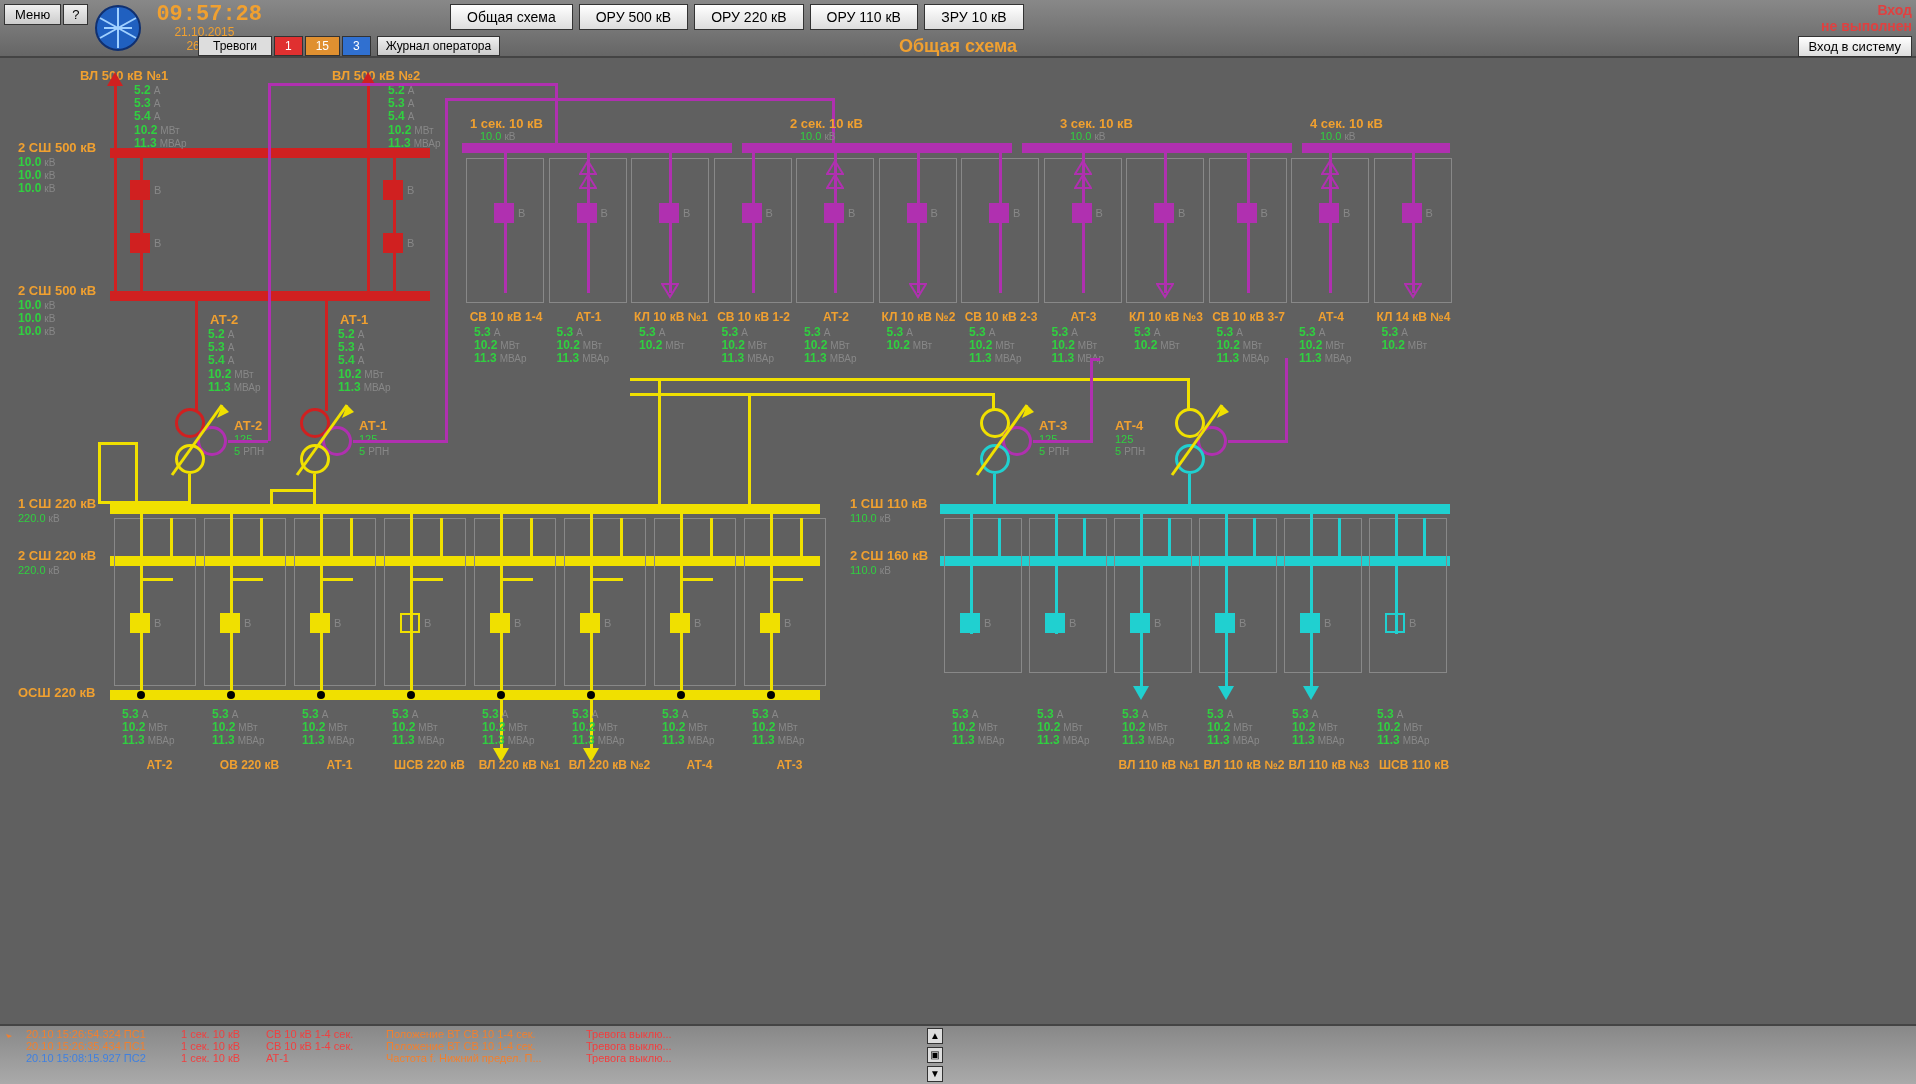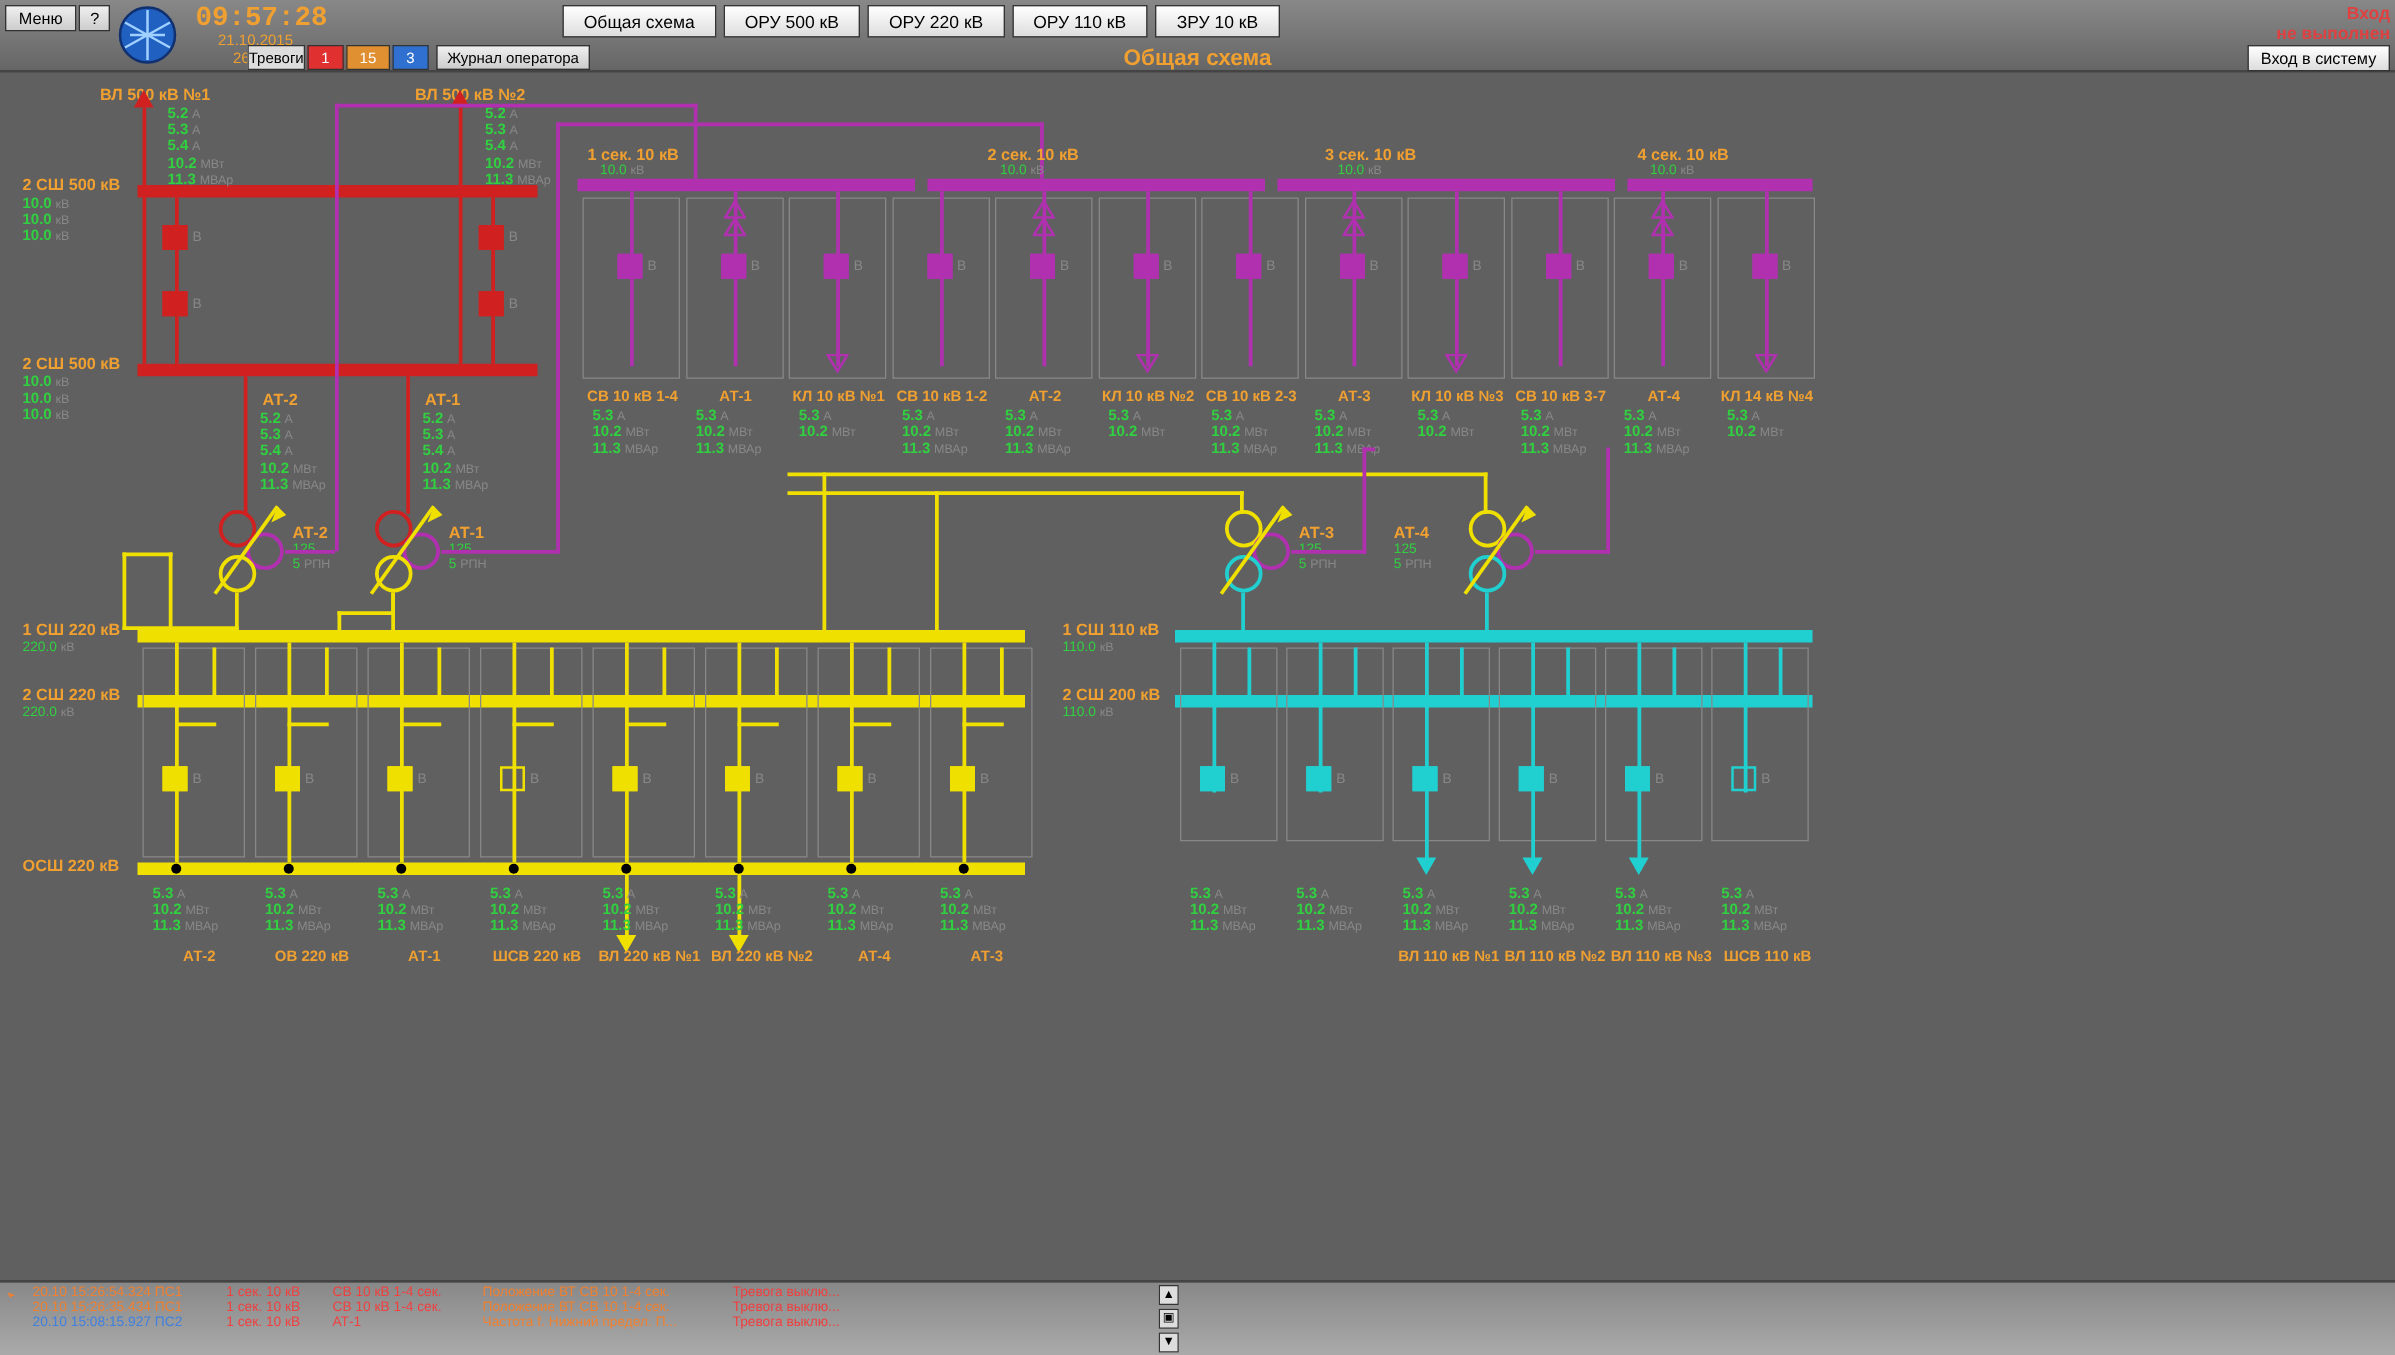--- a/index.html
+++ b/index.html
@@ -10,21 +10,21 @@
 .logo { width: 48px; height: 48px; margin: 2px 6px; }
 .logo svg { width: 100%; height: 100%; }
 .menu-btn, .help-btn { background: linear-gradient(#f0f0f0, #ccc); border: 1px solid #333; color: #000; padding: 2px 10px; font-size: 13px; margin-top: 2px; cursor: pointer; }
 .help-btn { padding: 2px 8px; margin-left: 2px; }
 .clock-block { margin-left: 8px; margin-top: 0; }
 .clock-time { color: #f0a030; font-size: 22px; font-weight: bold; font-family: 'Courier New', monospace; }
 .clock-date { color: #f0a030; font-size: 12px; margin-left: 18px; margin-top: -2px; }
 .clock-temp { color: #f0a030; font-size: 12px; margin-left: 30px; margin-top: 0; }
 
 .alarm-row { position: absolute; left: 198px; top: 36px; display: flex; align-items: center; gap: 2px; }
-.alarm-label { color: #000; background: #ddd; padding: 2px 0; font-size: 12px; border: 1px solid #333; }
+.alarm-label { color: #000; background: #ddd; padding: 2px 14px; font-size: 12px; border: 1px solid #333; }
 .alarm-badge { padding: 2px 10px; font-size: 12px; color: #fff; border: 1px solid #333; min-width: 28px; text-align: center; }
 .alarm-red { background: #e03030; }
 .alarm-orange { background: #e09030; }
 .alarm-blue { background: #3070d0; }
 .oper-journal { background: linear-gradient(#f0f0f0, #ccc); color: #000; padding: 2px 8px; font-size: 12px; border: 1px solid #333; margin-left: 4px; cursor: pointer; }
 
 .nav-buttons { position: absolute; left: 450px; top: 4px; display: flex; gap: 6px; }
 .nav-btn { background: linear-gradient(#fff, #ddd); color: #000; border: 1px solid #333; padding: 4px 16px; font-size: 14px; cursor: pointer; min-width: 100px; }
 
 .login-block { position: absolute; right: 4px; top: 2px; text-align: right; }
@@ -845,21 +845,21 @@
         <div class="readings-row">
           <span class="val">11.3</span>
           <span class="unit">МВАр</span>
         </div>
       </div>
       <div class="abs lbl-orange fs12" style="left: 742px; top: 700px; width: 95px; text-align: center;">АТ-3</div>
     </div>
 
   <div class="abs lbl-orange fs13" style="left:850px; top:438px;">1 СШ 110 кВ</div>
   <div class="abs fs11" style="left:850px; top:454px;"><span class="lbl-green">110.0</span> <span class="lbl-unit">кВ</span></div>
-  <div class="abs lbl-orange fs13" style="left:850px; top:490px;">2 СШ 200 кВ</div>
+  <div class="abs lbl-orange fs13" style="left:850px; top:490px;">2 СШ 160 кВ</div>
   <div class="abs fs11" style="left:850px; top:506px;"><span class="lbl-green">110.0</span> <span class="lbl-unit">кВ</span></div>
 
   <div class="abs bus-cyan" style="left:940px; top:446px; width:510px;"></div>
   <div class="abs bus-cyan" style="left:940px; top:498px; width:510px;"></div>
 
   <div id="bays-110kv">
       <div class="bay-box" style="left: 944px; top: 460px; width: 78px; height: 155px;"></div>
       <div class="abs vline-cyan" style="left: 970px; top: 456px; height: 120px;"></div>
       <div class="abs vline-cyan" style="left: 998px; top: 460px; height: 46px;"></div>
       <div class="abs" style="left: 960px; top: 555px; display: flex; align-items: center;">

